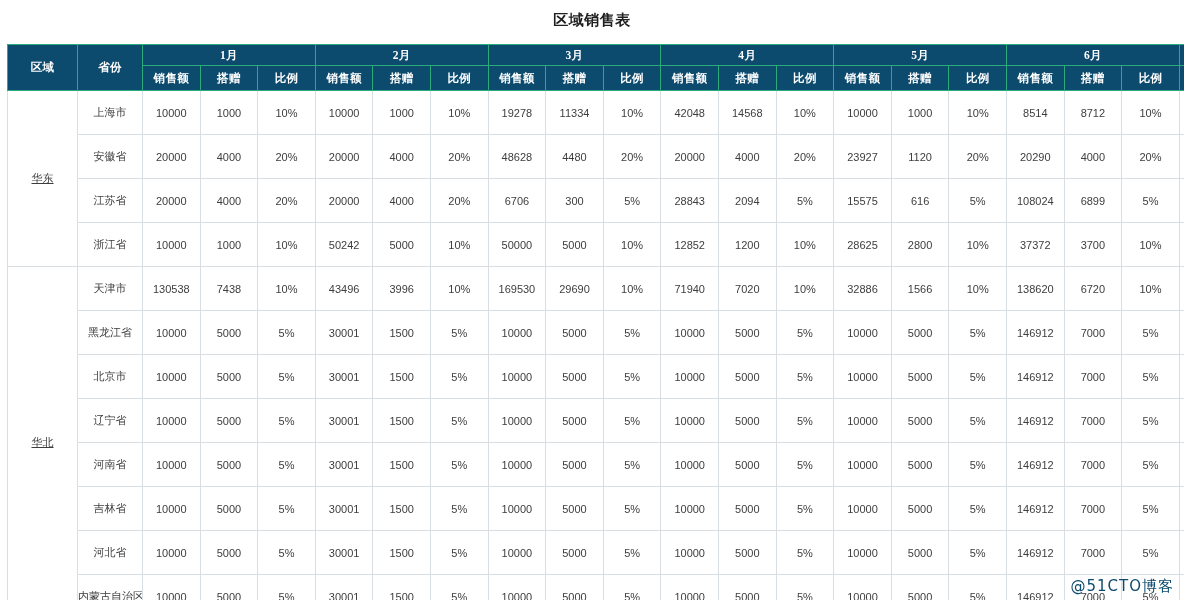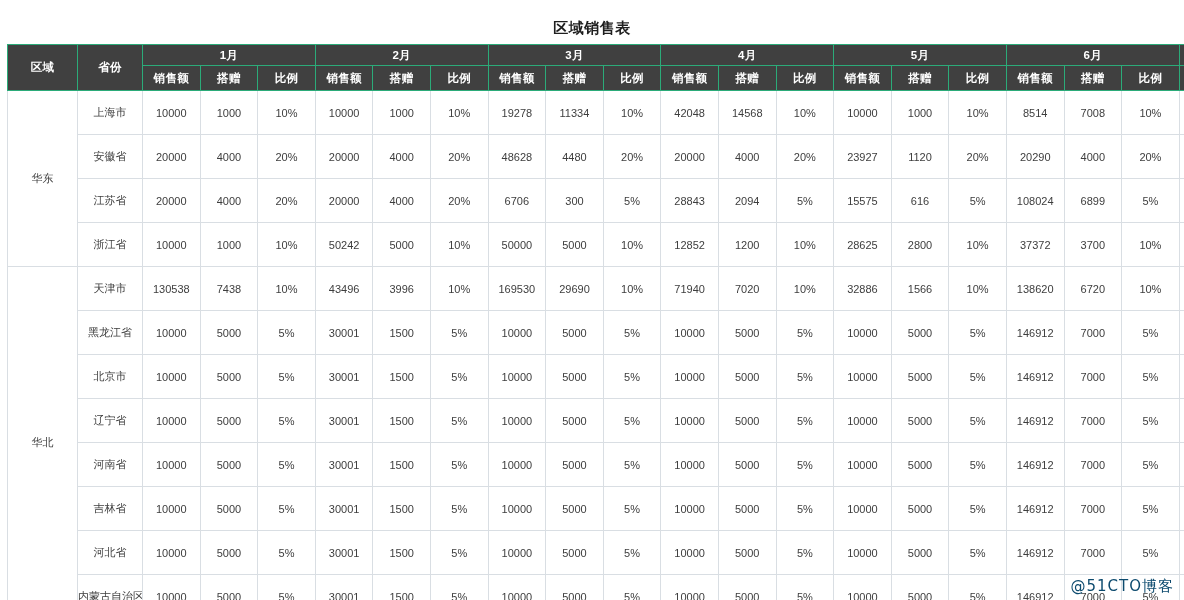--- a/index.html
+++ b/index.html
@@ -15,21 +15,21 @@
     color: #333333;
     position: relative;
   }
 
   .page-title {
     text-align: center;
     font-size: 15px;
     font-weight: bold;
     color: #1f1f1f;
     line-height: 1;
-    padding-top: 20px;
+    padding-top: 12px;
     padding-bottom: 0;
     letter-spacing: 0.5px;
   }
 
   .table-wrap {
     position: absolute;
     left: 7px;
     top: 44px;
     width: 1170px;
   }
@@ -47,43 +47,45 @@
     font-weight: normal;
     padding: 0;
     text-align: center;
     vertical-align: middle;
     overflow: hidden;
     white-space: nowrap;
   }
 
   
   table.sales thead th {
-    background: #404040;
+    background: #0c4a6e;
     color: #ffffff;
     font-size: 11.5px;
     font-weight: bold;
     border-color: #2bab79;
     letter-spacing: 0.3px;
+    font-family: Liberation Serif, serif;
   }
   thead tr.hdr-top th { height: 20px; }
   thead tr.hdr-sub  th { height: 24px; }
   thead th.corner-region { height: 44px; text-align: center; }
   thead th.corner-prov   { height: 44px; }
 
   
   table.sales tbody td {
     height: 43px;
     font-size: 11px;
     color: #3d3d3d;
     background: #ffffff;
   }
   td.region-cell {
     background: #eef7f2;
     font-size: 11.5px;
     color: #3d3d3d;
+    text-decoration: underline;
   }
   td.prov-cell {
     background: #e4efe9;
     font-size: 11.5px;
     color: #3d3d3d;
     font-family: Liberation Mono, monospace;
   }
 
   
   col.c-region { width: 70px; }
@@ -179,21 +181,21 @@
           <td>19278</td>
           <td>11334</td>
           <td>10%</td>
           <td>42048</td>
           <td>14568</td>
           <td>10%</td>
           <td>10000</td>
           <td>1000</td>
           <td>10%</td>
           <td>8514</td>
-          <td>7008</td>
+          <td>8712</td>
           <td>10%</td>
           <td>69840</td>
         </tr>
         <tr>
           <td class="prov-cell">安徽省</td>
           <td>20000</td>
           <td>4000</td>
           <td>20%</td>
           <td>20000</td>
           <td>4000</td>

